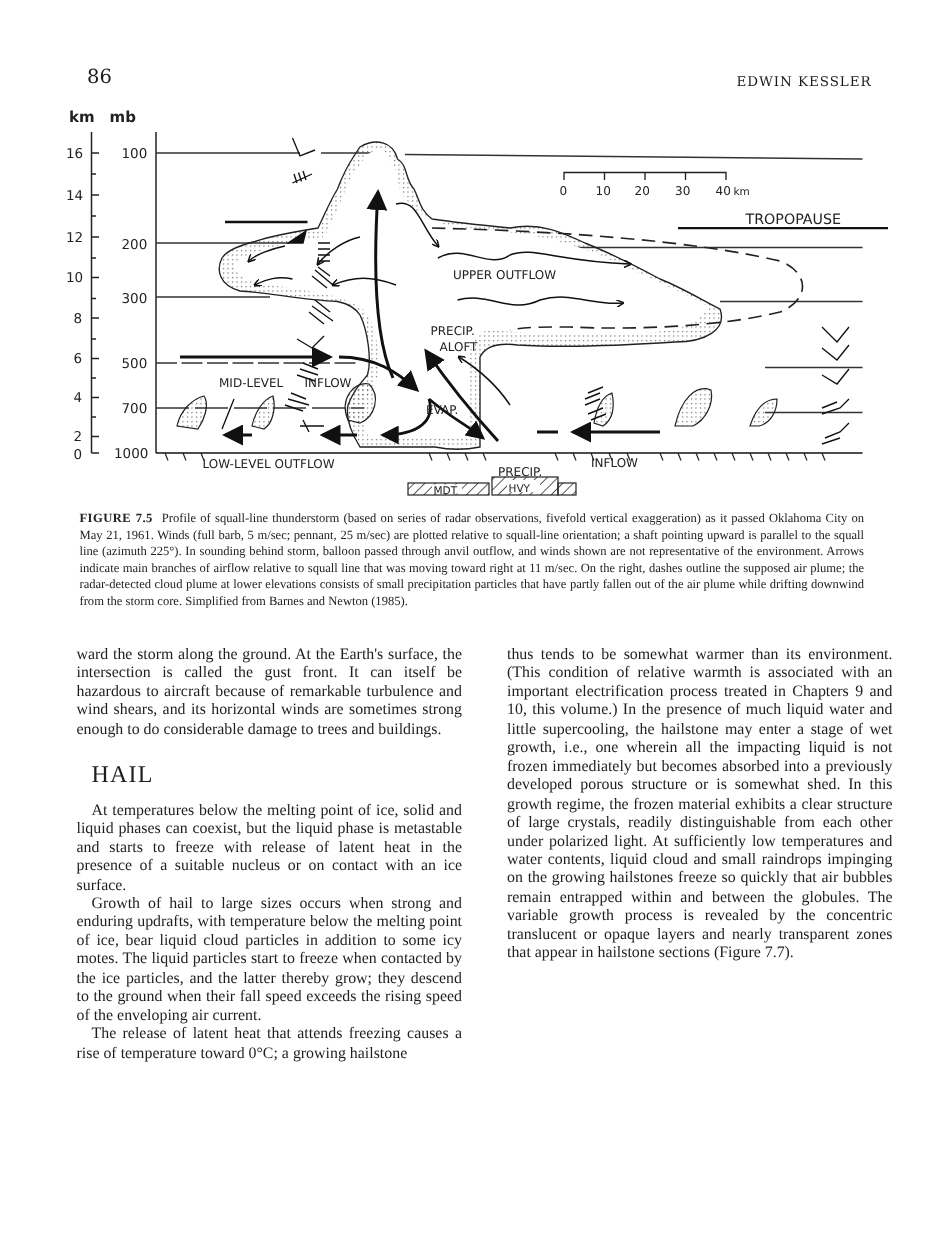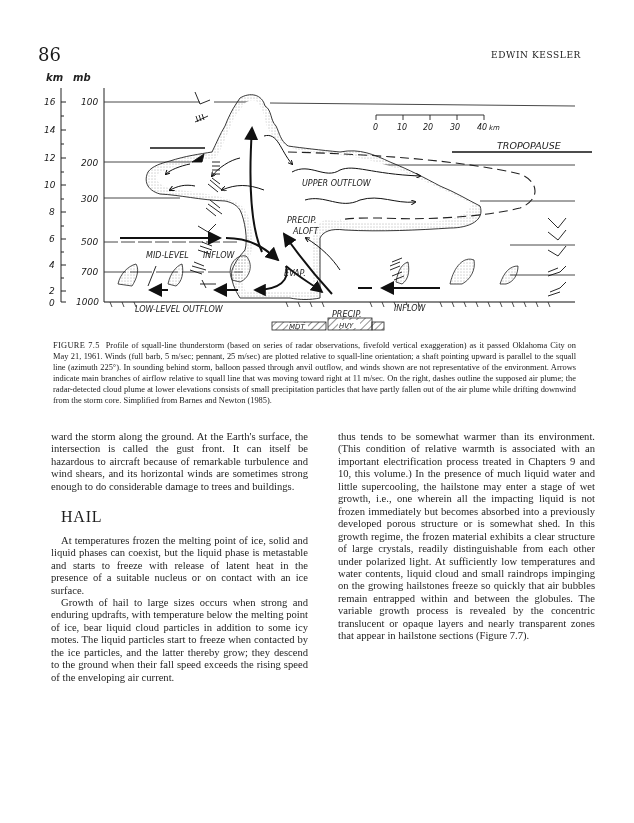--- a/index.html
+++ b/index.html
@@ -1,26 +1,26 @@
 <!DOCTYPE html>
 <html><head>
 <meta charset="utf-8">
 <style>
   html, body { margin: 0; padding: 0; background: #ffffff; }
   body { width: 634px; height: 823px; position: relative; overflow: hidden;
          font-family: "DejaVu Serif", "Liberation Serif", serif; color: #1a1a1a; }
-  .page-number { position: absolute; left: 38px; top: 44px; font-size: 18px; }
+  .page-number { position: absolute; left: 58px; top: 44px; font-size: 13px; }
   .running-head { position: absolute; right: 53px; top: 50px; font-size: 9px; letter-spacing: 0.6px; }
-  .figure { position: absolute; left: 40px; top: 70px; width: 560px; height: 268px; font-style: italic; }
+  .figure { position: absolute; left: 40px; top: 70px; width: 560px; height: 268px; }
   .figure svg { width: 560px; height: 268px; display: block; }
   .fig-label { font-family: "DejaVu Sans", "Liberation Sans", sans-serif; fill: #222; }
   .caption { position: absolute; left: 53px; top: 340px; width: 523px;
              font-family: "Liberation Serif", serif; font-size: 8.4px; line-height: 11px;
              text-align: justify; color: #222; }
-  .caption .fig-num { font-weight: normal; letter-spacing: 0.3px; margin-right: 6px; }
+  .caption .fig-num { font-weight: bold; letter-spacing: 0.3px; margin-right: 6px; }
   .col { position: absolute; top: 431px; width: 257px;
          font-family: "Liberation Serif", serif; font-size: 10.6px; line-height: 12.45px;
          text-align: justify; color: #1e1e1e; }
   .col-left { left: 51px; }
   .col-right { left: 338px; }
   .col p { margin: 0; text-indent: 10px; }
   .col p.noindent { text-indent: 0; }
   .section-head { margin: 18px 0 11px 10px; font-size: 16px; letter-spacing: 0.8px; }
 </style>
 </head>
@@ -239,19 +239,20 @@
   </svg>
 </div>
 
 <div class="caption">
   <span class="fig-num">FIGURE 7.5</span><span>Profile of squall-line thunderstorm (based on series of radar observations, fivefold vertical exaggeration) as it passed Oklahoma City on May 21, 1961. Winds (full barb, 5 m/sec; pennant, 25 m/sec) are plotted relative to squall-line orientation; a shaft pointing upward is parallel to the squall line (azimuth 225°). In sounding behind storm, balloon passed through anvil outflow, and winds shown are not representative of the environment. Arrows indicate main branches of airflow relative to squall line that was moving toward right at 11 m/sec. On the right, dashes outline the supposed air plume; the radar-detected cloud plume at lower elevations consists of small precipitation particles that have partly fallen out of the air plume while drifting downwind from the storm core. Simplified from Barnes and Newton (1985).</span>
 </div>
 
 <div class="col col-left">
   <p class="noindent">ward the storm along the ground. At the Earth's surface, the intersection is called the gust front. It can itself be hazardous to aircraft because of remarkable turbulence and wind shears, and its horizontal winds are sometimes strong enough to do considerable damage to trees and buildings.</p>
   <div class="section-head">HAIL</div>
-  <p>At temperatures frozen the melting point of ice, solid and liquid phases can coexist, but the liquid phase is metastable and starts to freeze with release of latent heat in the presence of a suitable nucleus or on contact with an ice surface.</p>
+  <p>At temperatures below the melting point of ice, solid and liquid phases can coexist, but the liquid phase is metastable and starts to freeze with release of latent heat in the presence of a suitable nucleus or on contact with an ice surface.</p>
   <p>Growth of hail to large sizes occurs when strong and enduring updrafts, with temperature below the melting point of ice, bear liquid cloud particles in addition to some icy motes. The liquid particles start to freeze when contacted by the ice particles, and the latter thereby grow; they descend to the ground when their fall speed exceeds the rising speed of the enveloping air current.</p>
+  <p>The release of latent heat that attends freezing causes a rise of temperature toward 0°C; a growing hailstone</p>
 </div>
 
 <div class="col col-right">
   <p class="noindent">thus tends to be somewhat warmer than its environment. (This condition of relative warmth is associated with an important electrification process treated in Chapters 9 and 10, this volume.) In the presence of much liquid water and little supercooling, the hailstone may enter a stage of wet growth, i.e., one wherein all the impacting liquid is not frozen immediately but becomes absorbed into a previously developed porous structure or is somewhat shed. In this growth regime, the frozen material exhibits a clear structure of large crystals, readily distinguishable from each other under polarized light. At sufficiently low temperatures and water contents, liquid cloud and small raindrops impinging on the growing hailstones freeze so quickly that air bubbles remain entrapped within and between the globules. The variable growth process is revealed by the concentric translucent or opaque layers and nearly transparent zones that appear in hailstone sections (Figure 7.7).</p>
 </div>
 
 </body></html>

